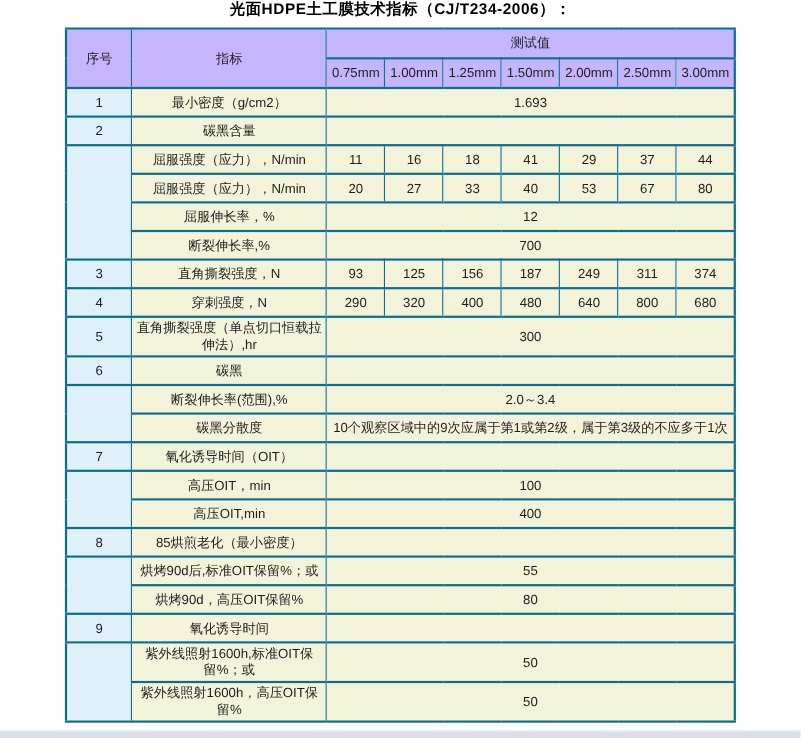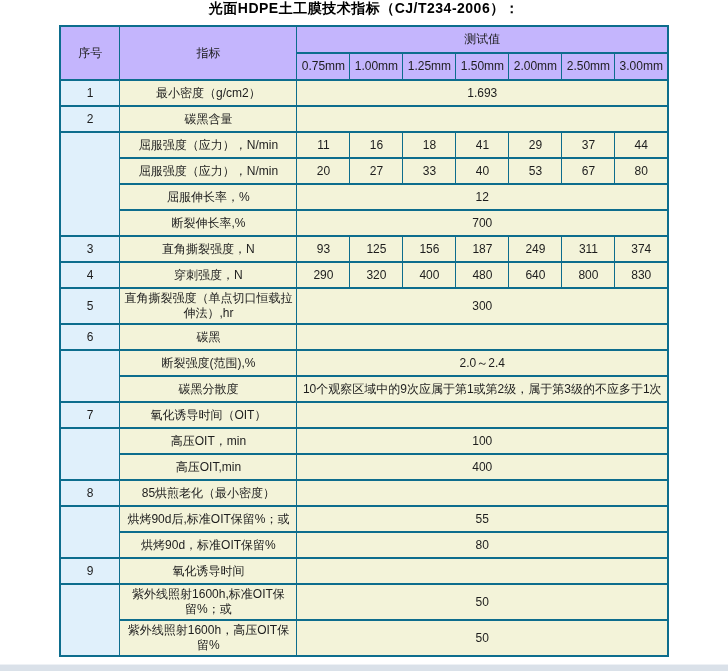--- a/index.html
+++ b/index.html
@@ -118,36 +118,36 @@
         </tr>
         <tr>
           <td class="seq-cell">4</td>
           <td class="indicator-cell">穿刺强度，N</td>
           <td class="value-cell">290</td>
           <td class="value-cell">320</td>
           <td class="value-cell">400</td>
           <td class="value-cell">480</td>
           <td class="value-cell">640</td>
           <td class="value-cell">800</td>
-          <td class="value-cell">830</td>
+          <td class="value-cell">680</td>
         </tr>
         <tr>
           <td class="seq-cell">5</td>
           <td class="indicator-cell">直角撕裂强度（单点切口恒载拉伸法）,hr</td>
           <td class="value-cell" colspan="7">300</td>
         </tr>
         <tr>
           <td class="seq-cell">6</td>
           <td class="indicator-cell">碳黑</td>
           <td class="value-cell" colspan="7"></td>
         </tr>
         <tr>
           <td class="seq-cell" rowspan="2"></td>
-          <td class="indicator-cell">断裂强度(范围),%</td>
-          <td class="value-cell" colspan="7">2.0～2.4</td>
+          <td class="indicator-cell">断裂伸长率(范围),%</td>
+          <td class="value-cell" colspan="7">2.0～3.4</td>
         </tr>
         <tr>
           <td class="indicator-cell">碳黑分散度</td>
           <td class="value-cell" colspan="7">10个观察区域中的9次应属于第1或第2级，属于第3级的不应多于1次</td>
         </tr>
         <tr>
           <td class="seq-cell">7</td>
           <td class="indicator-cell">氧化诱导时间（OIT）</td>
           <td class="value-cell" colspan="7"></td>
         </tr>
@@ -164,21 +164,21 @@
           <td class="seq-cell">8</td>
           <td class="indicator-cell">85烘煎老化（最小密度）</td>
           <td class="value-cell" colspan="7"></td>
         </tr>
         <tr>
           <td class="seq-cell" rowspan="2"></td>
           <td class="indicator-cell">烘烤90d后,标准OIT保留%；或</td>
           <td class="value-cell" colspan="7">55</td>
         </tr>
         <tr>
-          <td class="indicator-cell">烘烤90d，标准OIT保留%</td>
+          <td class="indicator-cell">烘烤90d，高压OIT保留%</td>
           <td class="value-cell" colspan="7">80</td>
         </tr>
         <tr>
           <td class="seq-cell">9</td>
           <td class="indicator-cell">氧化诱导时间</td>
           <td class="value-cell" colspan="7"></td>
         </tr>
         <tr>
           <td class="seq-cell" rowspan="2"></td>
           <td class="indicator-cell">紫外线照射1600h,标准OIT保留%；或</td>

